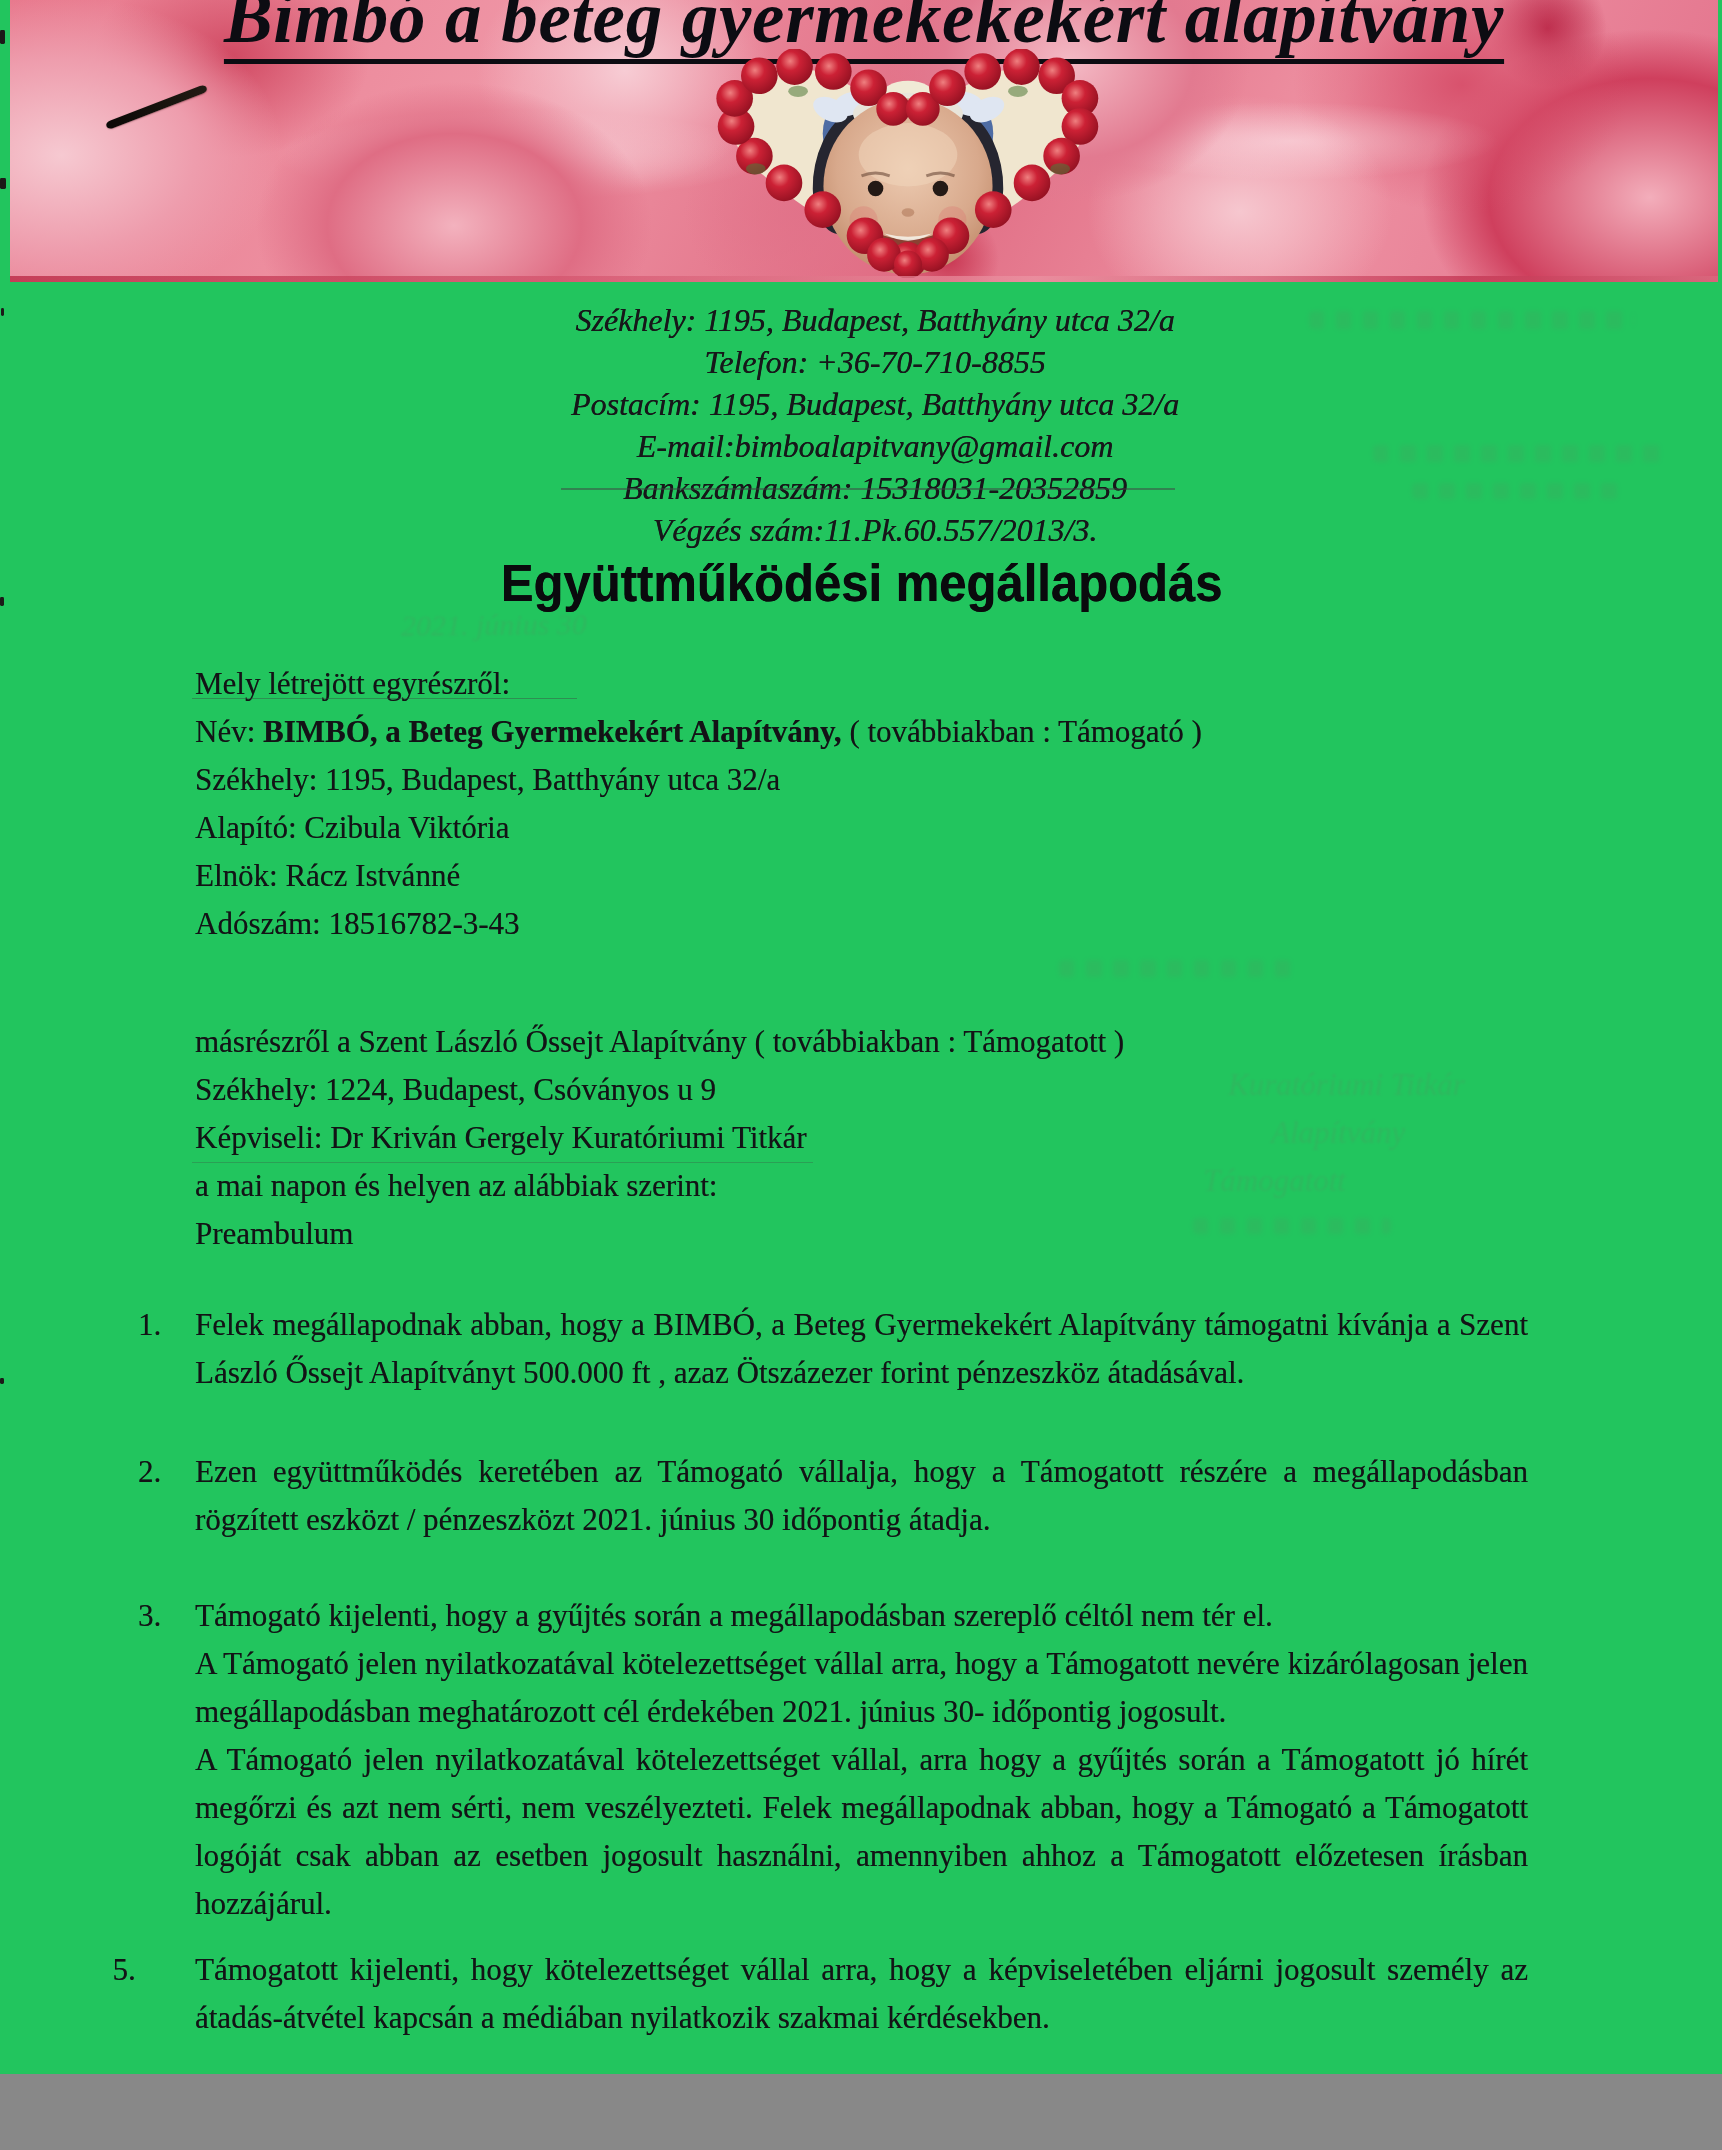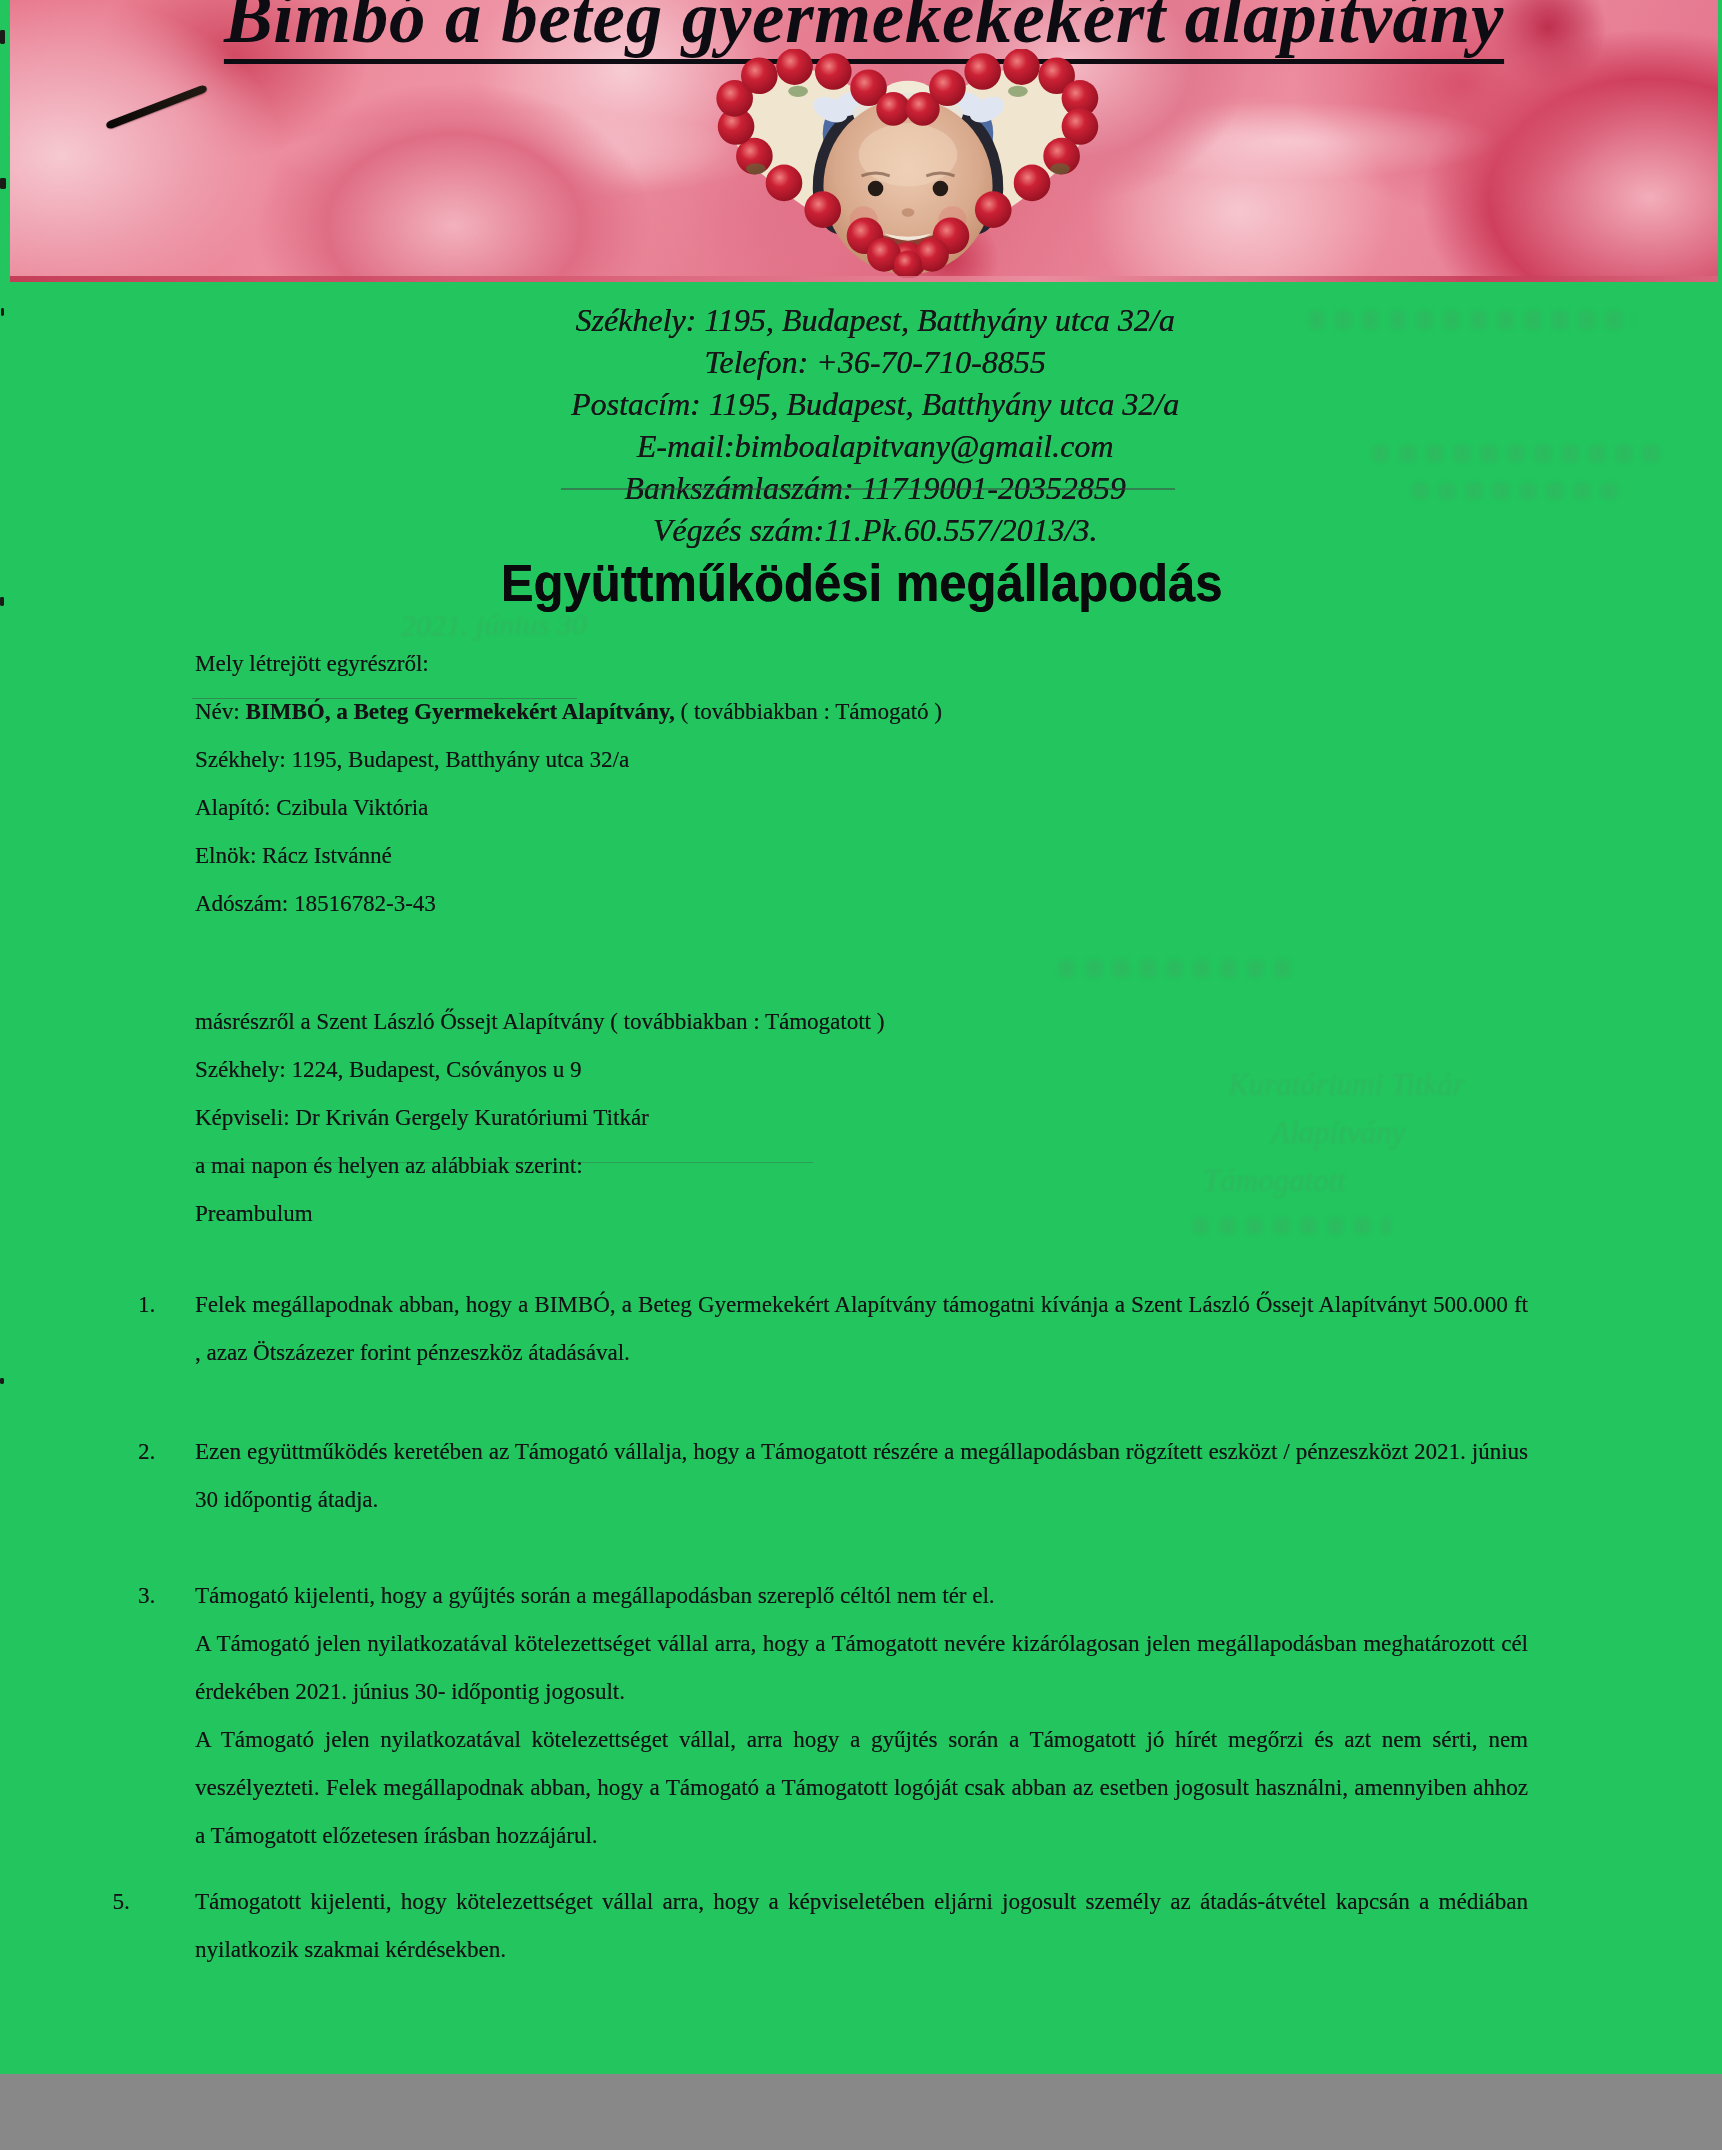--- a/index.html
+++ b/index.html
@@ -52,22 +52,22 @@
   }
   
   .doc-title {
     position:absolute; left:0; top:556px; width:1723px; text-align:center;
     font-family:"Liberation Sans", sans-serif; font-weight:700; font-size:49px;
     line-height:1.1; color:#0a0a0d; transform:scaleY(1.05); transform-origin:top center;
     text-shadow:0.4px 0 0 currentColor;
   }
   
   .doc-body {
-    position:absolute; left:138px; top:640px; width:1390px;
-    font-size:23px; line-height:48px; color:#131316;
+    position:absolute; left:138px; top:660px; width:1390px;
+    font-size:31px; line-height:48px; color:#131316;
     text-shadow:0.2px 0 0 rgba(19,19,22,.55);
   }
   .doc-body p { margin:0; }
   .indent { padding-left:57px; }
   .b { font-weight:bold; }
   .party2 { margin-top:70px; }
   .preamble { margin-top:17.6px; padding-left:57px; font-weight:normal; }
   .item { display:grid; grid-template-columns:57px 1fr; }
   .item .item-body p { text-align:justify; }
   .item-1 { margin-top:43px; }
@@ -174,21 +174,21 @@
     </svg>
   </div>
 
   <div class="pen-mark"></div>
 
   <div class="contact">
     <div>Székhely: 1195, Budapest, Batthyány utca 32/a</div>
     <div>Telefon: +36-70-710-8855</div>
     <div>Postacím: 1195, Budapest, Batthyány utca 32/a</div>
     <div>E-mail:bimboalapitvany@gmail.com</div>
-    <div>Bankszámlaszám: 11719001-20352859</div>
+    <div>Bankszámlaszám: 15318031-20352859</div>
     <div>Végzés szám:11.Pk.60.557/2013/3.</div>
   </div>
 
   <div class="doc-title">Együttműködési megállapodás</div>
 
   <div class="doc-body">
 
     <div class="indent">
       <p>Mely létrejött egyrészről:</p>
       <p><span>Név: </span><span class="b">BIMBÓ, a Beteg Gyermekekért Alapítvány,</span><span> ( továbbiakban : Támogató )</span></p>

